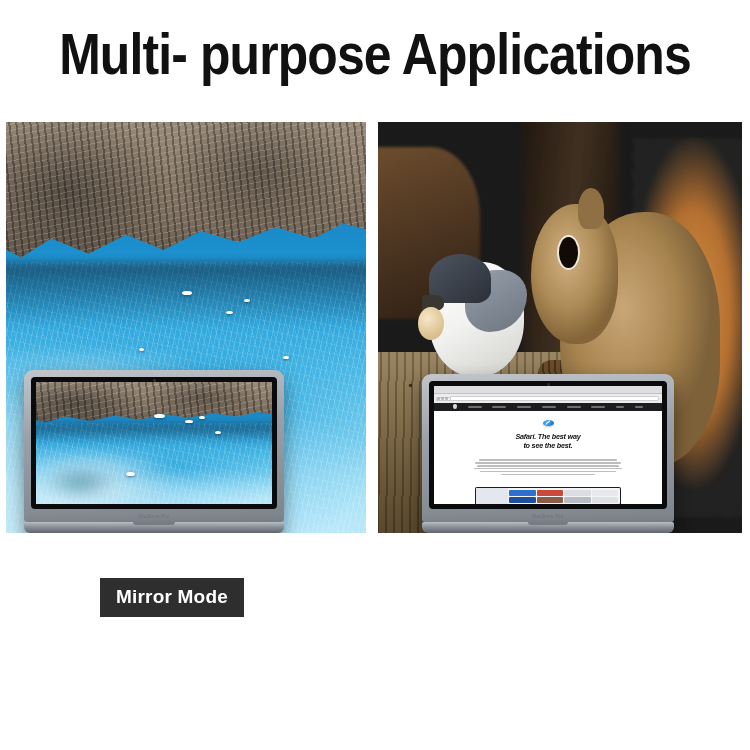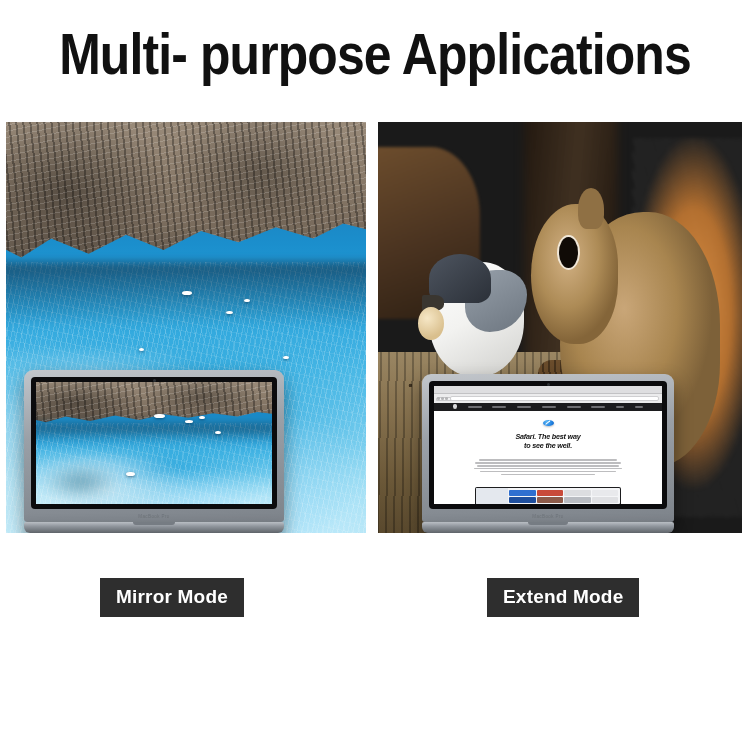--- a/index.html
+++ b/index.html
@@ -394,21 +394,21 @@
                 <span class="sf-navitem"></span>
                 <span class="sf-navitem" style="width:4%;"></span>
                 <span class="sf-navitem" style="width:4%;"></span>
               </div>
 
               <div class="sf-body">
                 <div class="sf-compass"></div>
 
                 <div class="sf-h1">
                   <div>Safari. The best way</div>
-                  <div>to see the well.</div>
+                  <div>to see the best.</div>
                 </div>
 
                 <div class="sf-para">
                   <div class="sf-line" style="width:92%"></div>
                   <div class="sf-line" style="width:97%"></div>
                   <div class="sf-line" style="width:95%"></div>
                   <div class="sf-line" style="width:98%"></div>
                   <div class="sf-line" style="width:90%"></div>
                   <div class="sf-line" style="width:62%"></div>
                 </div>
@@ -435,16 +435,15 @@
         </div>
         <div class="chinlabel">MacBook Pro</div>
       </div>
       <div class="base">
         <div class="notch"></div>
       </div>
     </div>
   </div>
 
   <div class="badge" style="left:100px; top:578px;">Mirror Mode</div>
-  <div class="badge" style="left:487px; top:578px;">Extend Mode</div>
 
 
 </div>
 
 </body></html>

